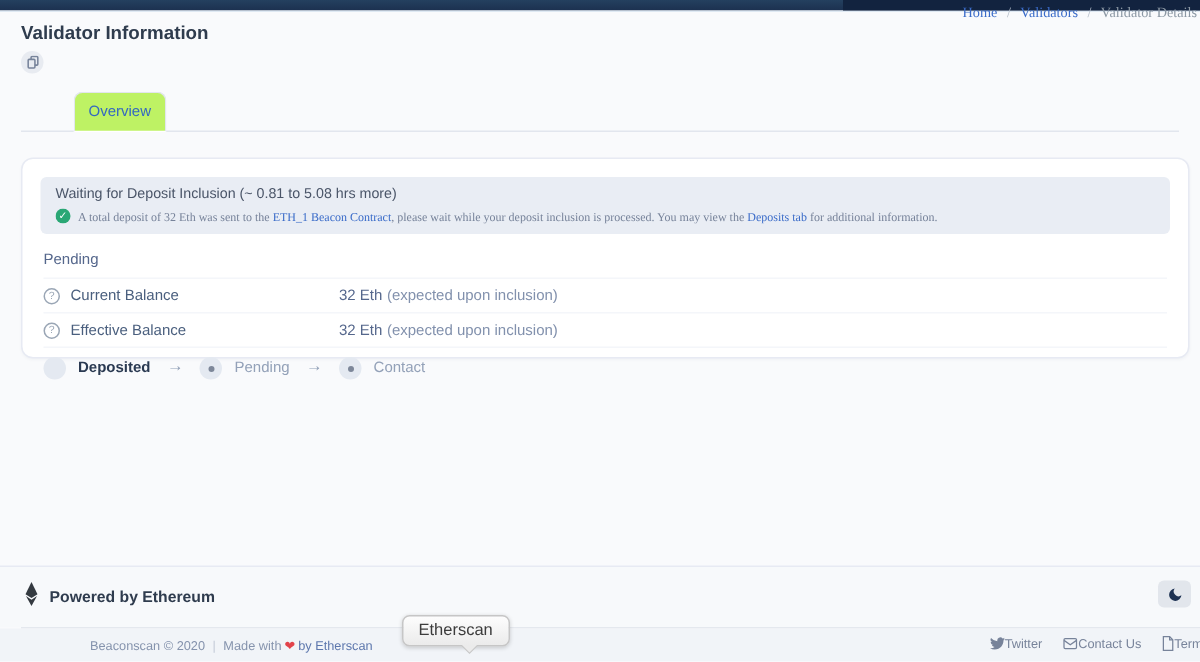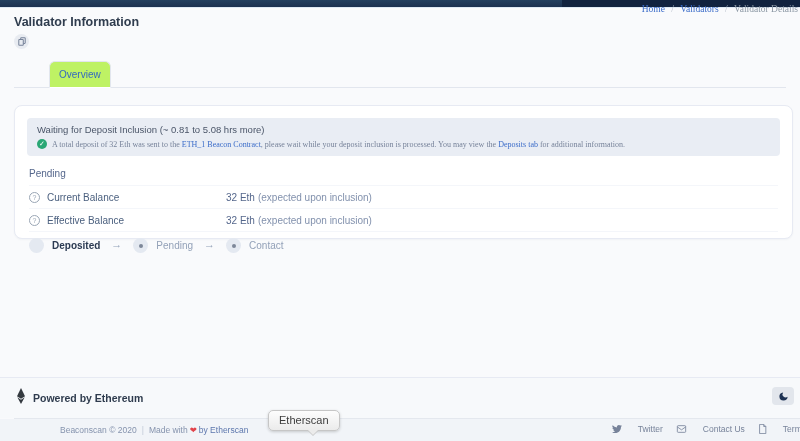--- a/index.html
+++ b/index.html
@@ -74,21 +74,21 @@
               border-radius:4px; background:#e2e6ec; display:flex; align-items:center;
               justify-content:center; cursor:pointer; }
   .footer-divider { position:absolute; top:418px; left:14px; right:0; height:1px; background:#e4e8ee; }
   .footer-bottom { position:absolute; top:419px; left:0; width:800px; height:22px; background:#f1f4f8; }
   .footer-left { position:absolute; left:16px; top:6px; font-size:8.5px; color:#8593ad; white-space:nowrap;padding-left:44px; }
   .footer-left .pipe { color:#c3cbd8; margin:0 5px; }
   .footer-left .heart { color:#e2434b; margin:0 2px; }
   .footer-left .by-link { color:#5d77ad; }
   .footer-links { position:absolute; right:-6px; top:5px; display:flex; gap:13px;
                   font-size:8.5px; color:#77839a; white-space:nowrap; }
-  .footer-links a { color:#77839a; display:flex; align-items:center; gap:16px; }
+  .footer-links a { color:#77839a; display:flex; align-items:center; gap:0; }
 
   
   .tooltip { position:absolute; left:268px; top:410px; z-index:10;
              background:linear-gradient(#fdfdfd,#ebebeb); border:1px solid #c6c6c6;
              border-radius:5px; padding:3px 10px 4px 10px; font-size:11px; color:#3c3c3c;
              box-shadow:0 1px 3px rgba(0,0,0,.18); }
   .tooltip .tail-border { position:absolute; bottom:-6px; left:38px; width:0; height:0;
              border-left:6px solid transparent; border-right:6px solid transparent; border-top:6px solid #c6c6c6; }
   .tooltip .tail-fill { position:absolute; bottom:-5px; left:39px; width:0; height:0;
              border-left:5px solid transparent; border-right:5px solid transparent; border-top:5px solid #ebebeb; }

